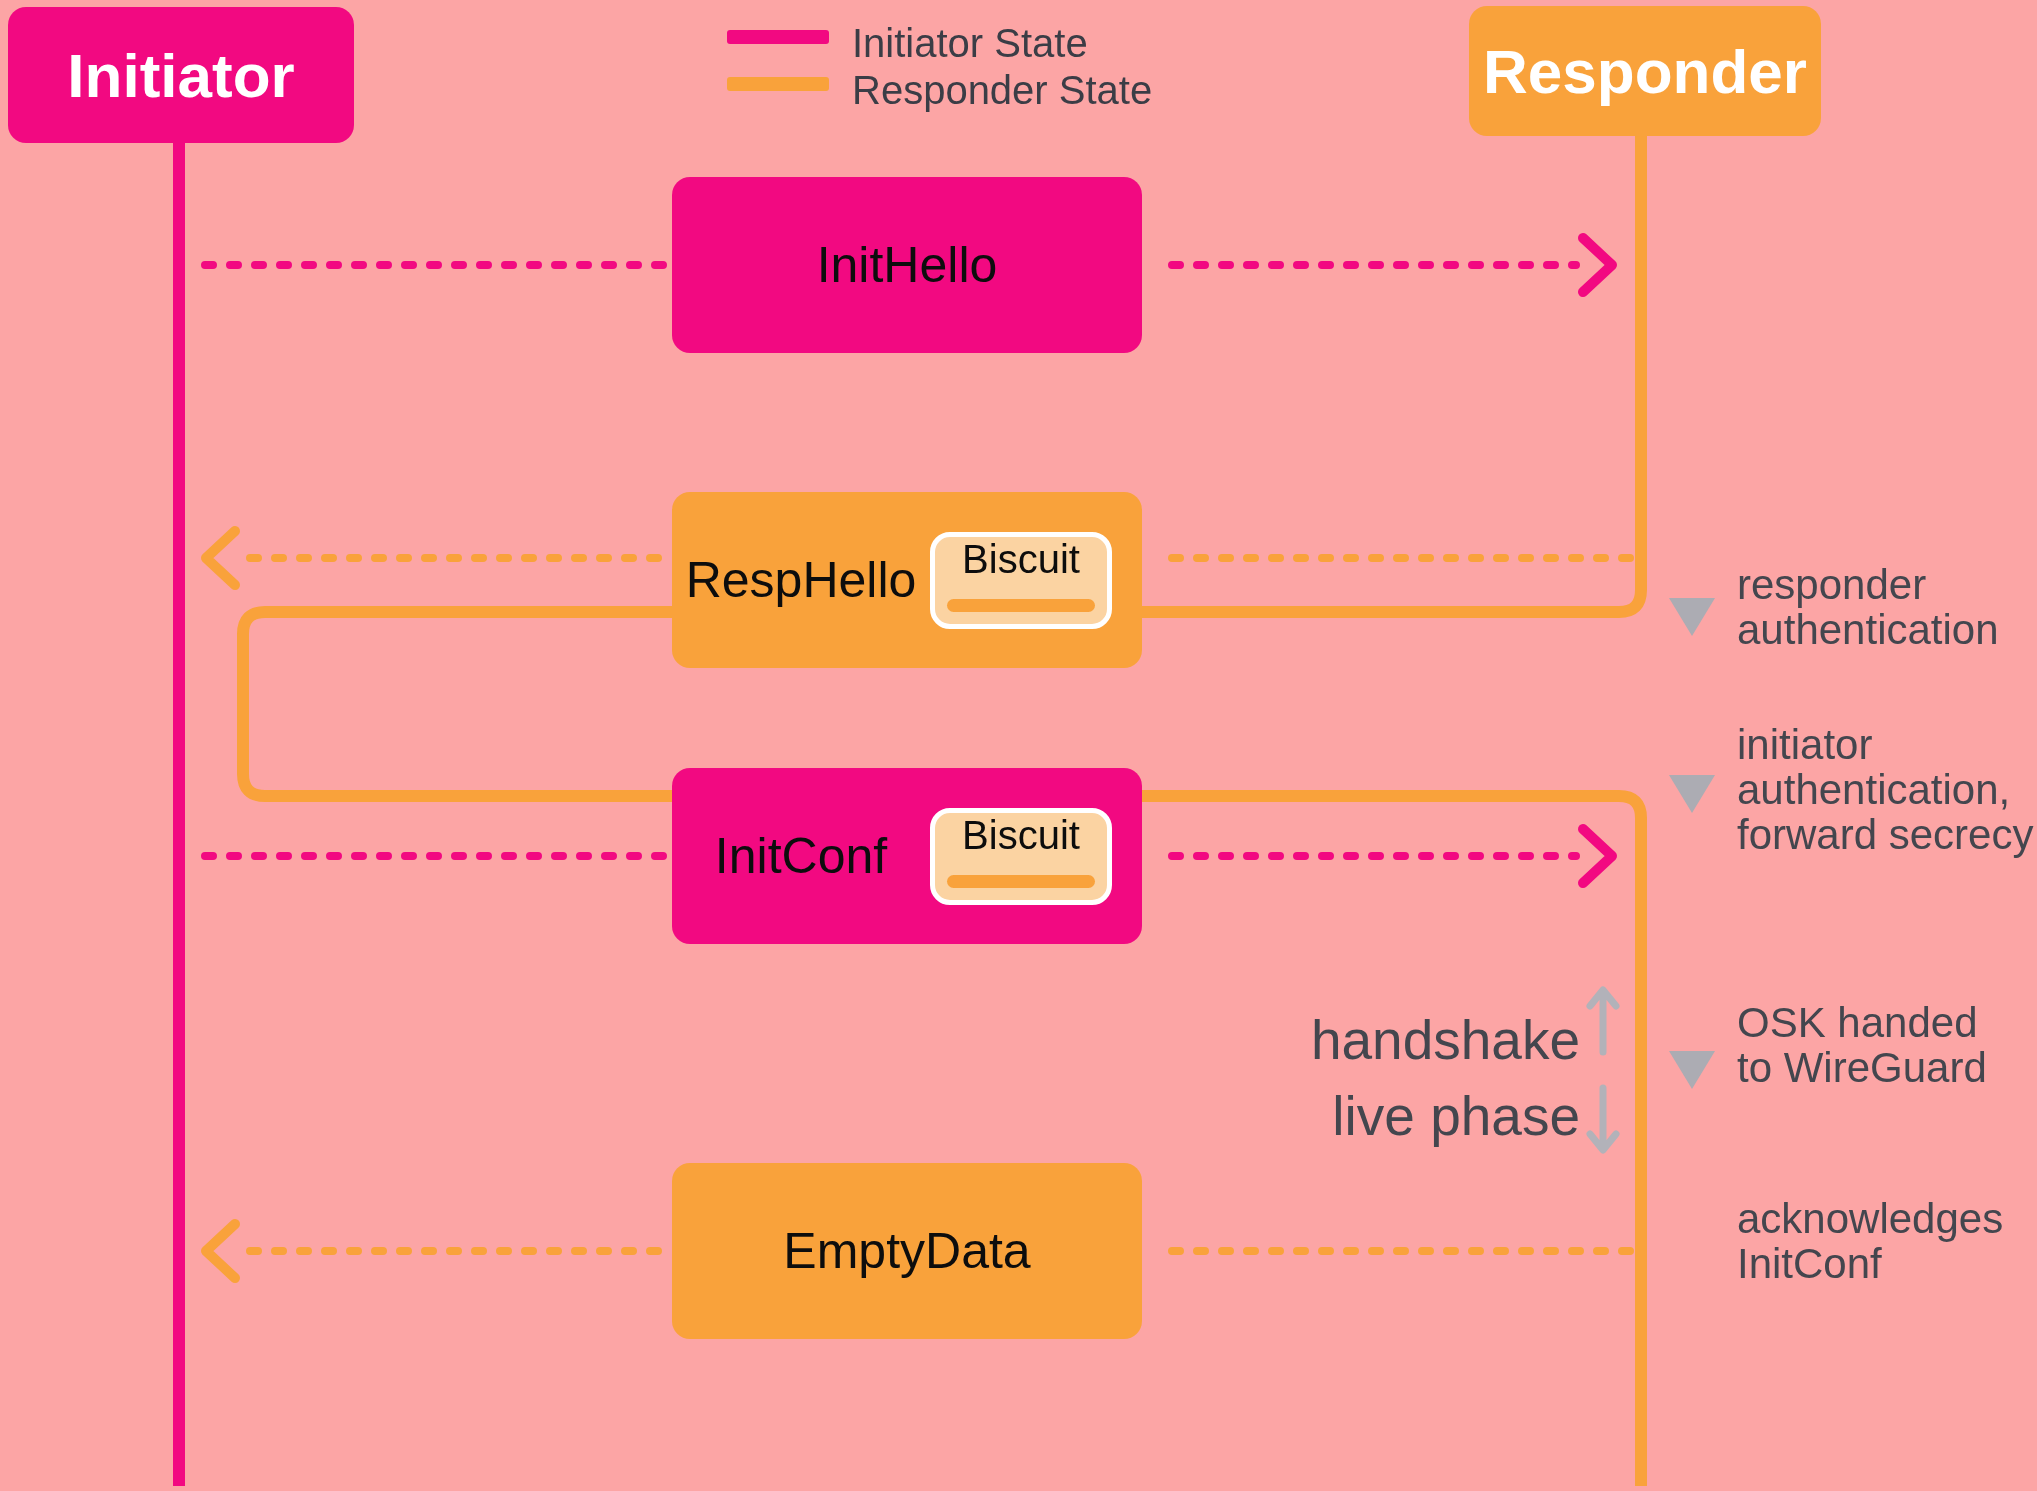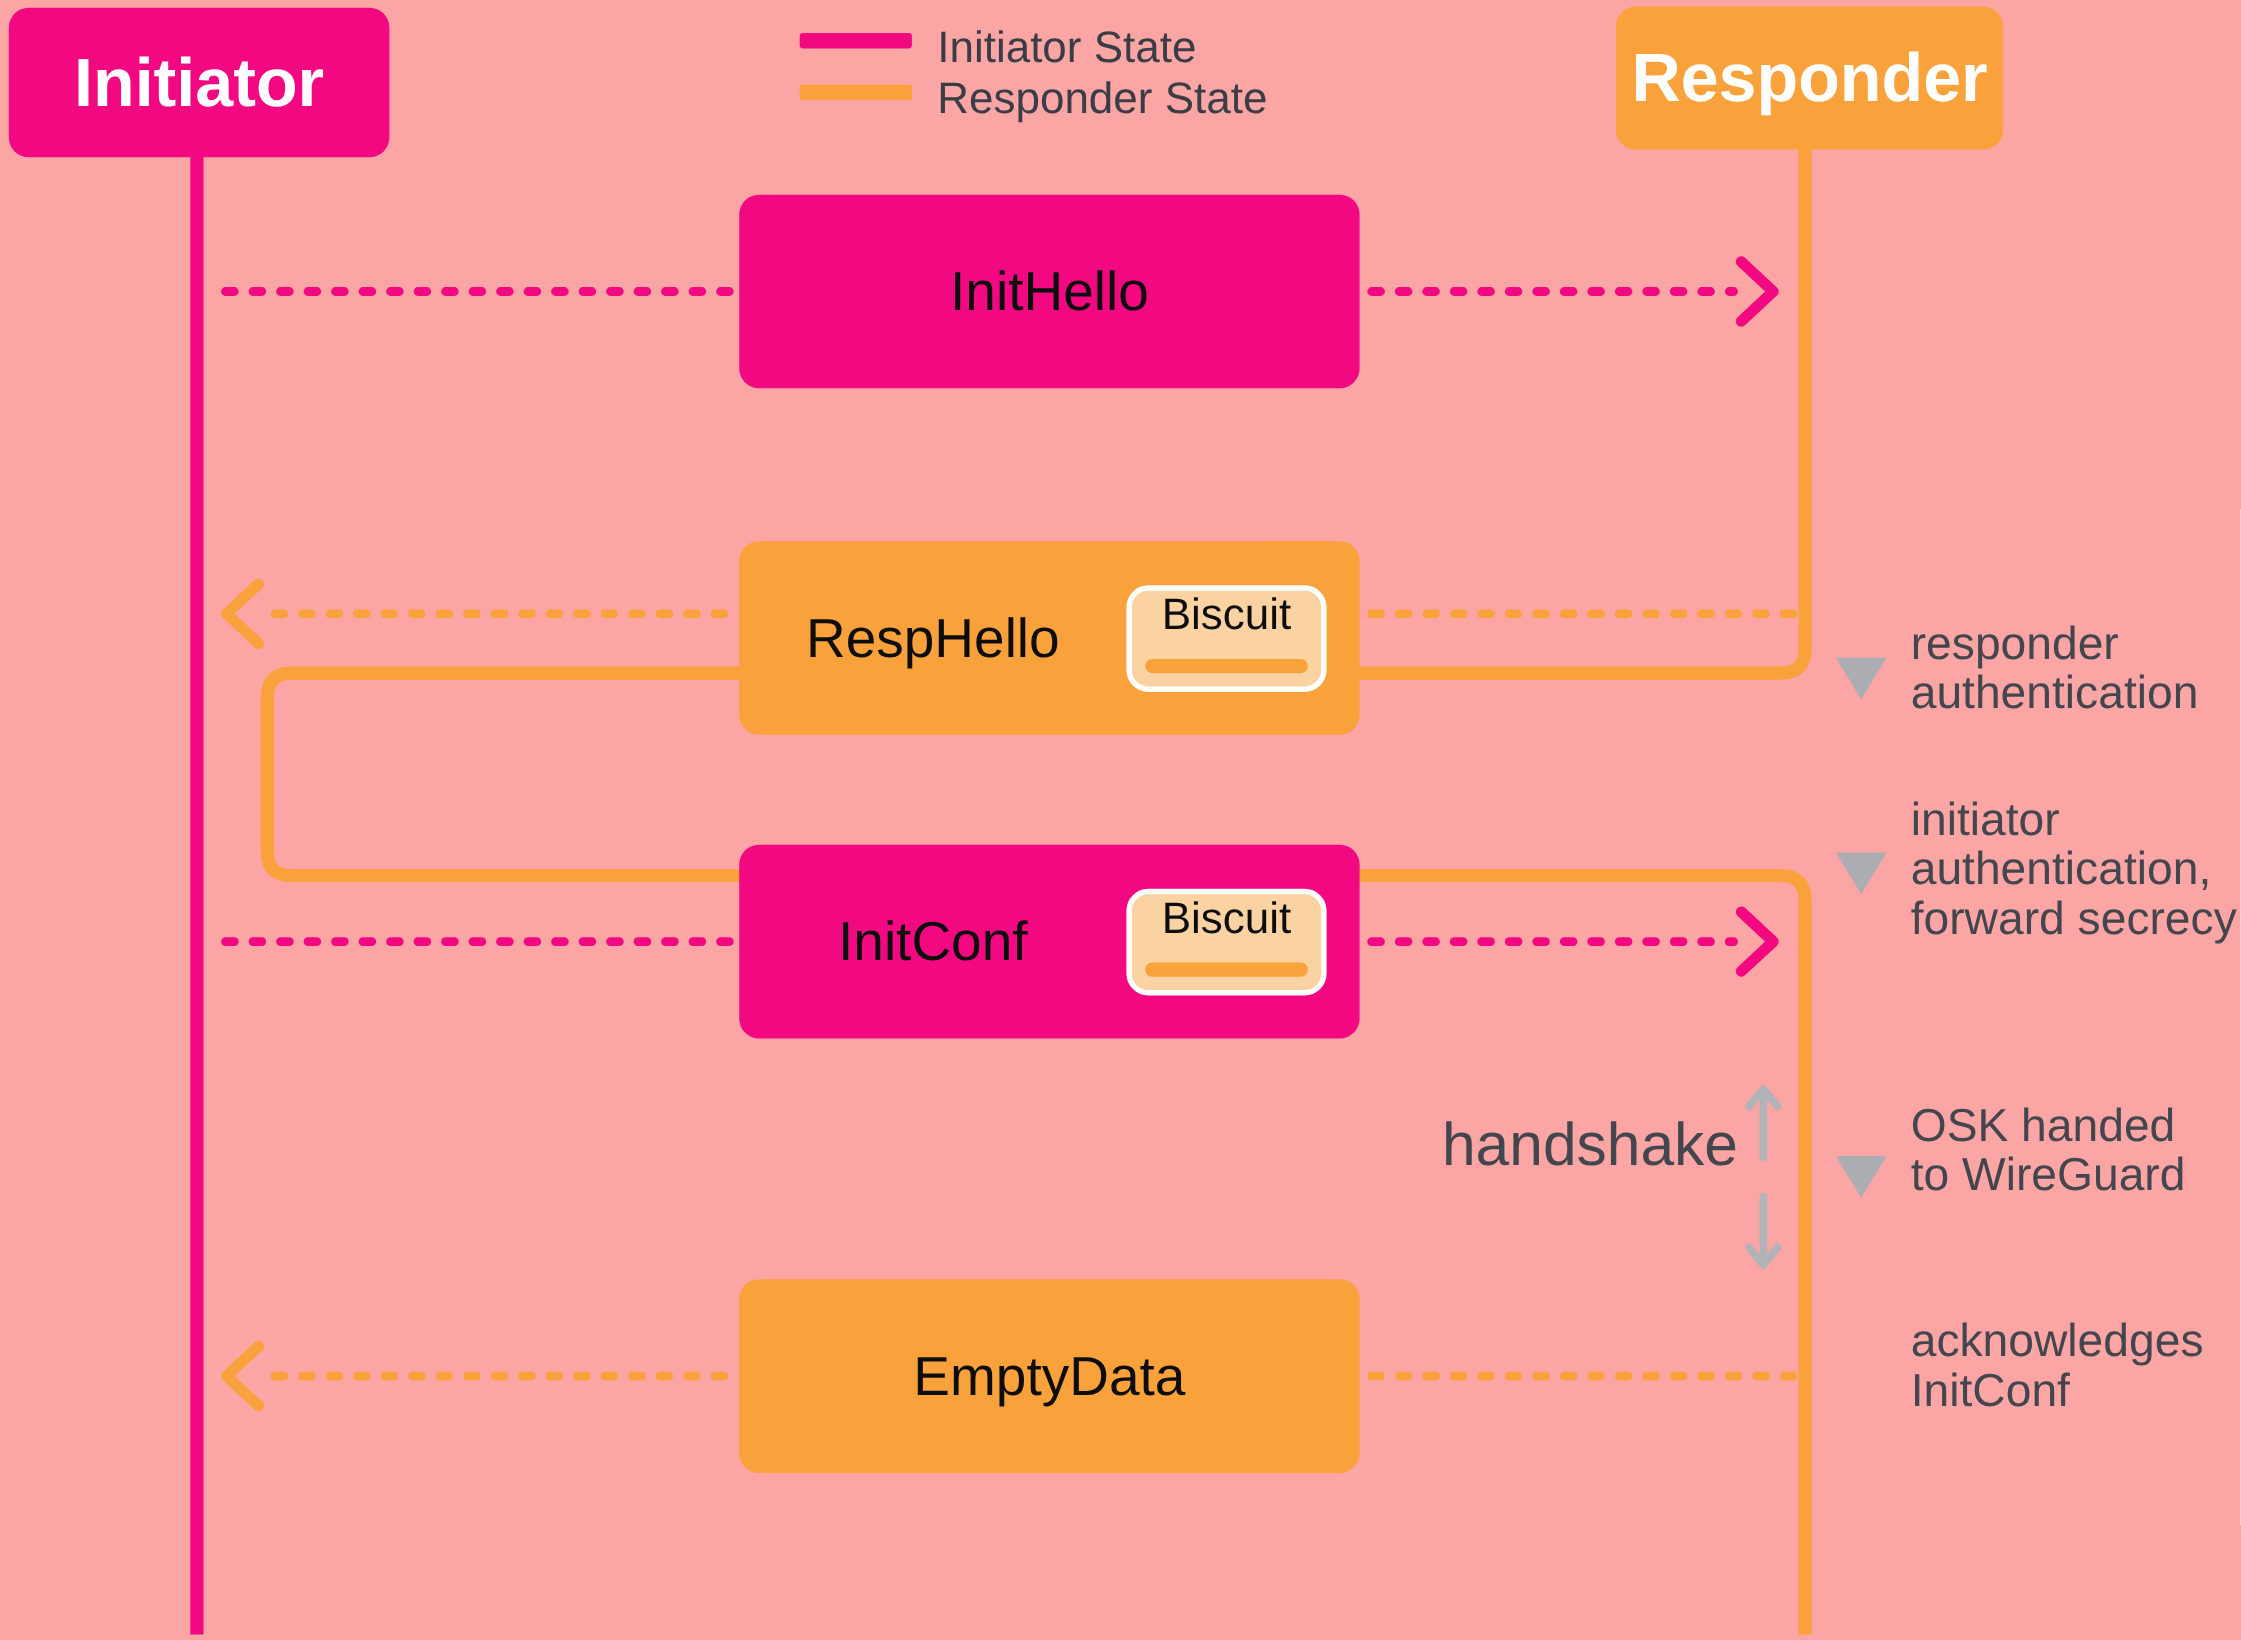--- a/index.html
+++ b/index.html
@@ -19,21 +19,21 @@
 
   .actor-box{
     position:absolute;z-index:3;border-radius:18px;color:#ffffff;
     font-size:62px;font-weight:bold;display:flex;align-items:center;justify-content:center;
   }
   .actor-pink{background:var(--pink);}
   .actor-orange{background:var(--orange);}
 
   .msg-box{
     position:absolute;z-index:2;border-radius:18px;color:var(--text-black);
-    font-size:50px;display:flex;align-items:center;width:564px;height:176px;left:672px;
+    font-size:50px;display:flex;align-items:center;width:470px;height:176px;left:672px;
   }
   .msg-pink{background:var(--pink);}
   .msg-orange{background:var(--orange);}
   .msg-label{flex:1;text-align:center;}
 
   .biscuit{
     position:relative;box-sizing:border-box;width:182px;height:97px;flex:0 0 182px;
     background:var(--biscuit-fill);border:5px solid #ffffff;border-radius:20px;
     margin-right:30px;display:flex;justify-content:center;align-items:flex-start;
     font-size:40px;color:var(--text-black);
@@ -134,14 +134,15 @@
     <div>OSK handed</div>
     <div>to WireGuard</div>
   </div>
 
   <div class="annotation" style="left:1737px;top:1196px;">
     <div>acknowledges</div>
     <div>InitConf</div>
   </div>
 
   <div class="phase-label" style="top:1008px;">handshake</div>
+  <div class="phase-label" style="top:1084px;">live phase</div>
 
 </div>
 
 </body></html>

